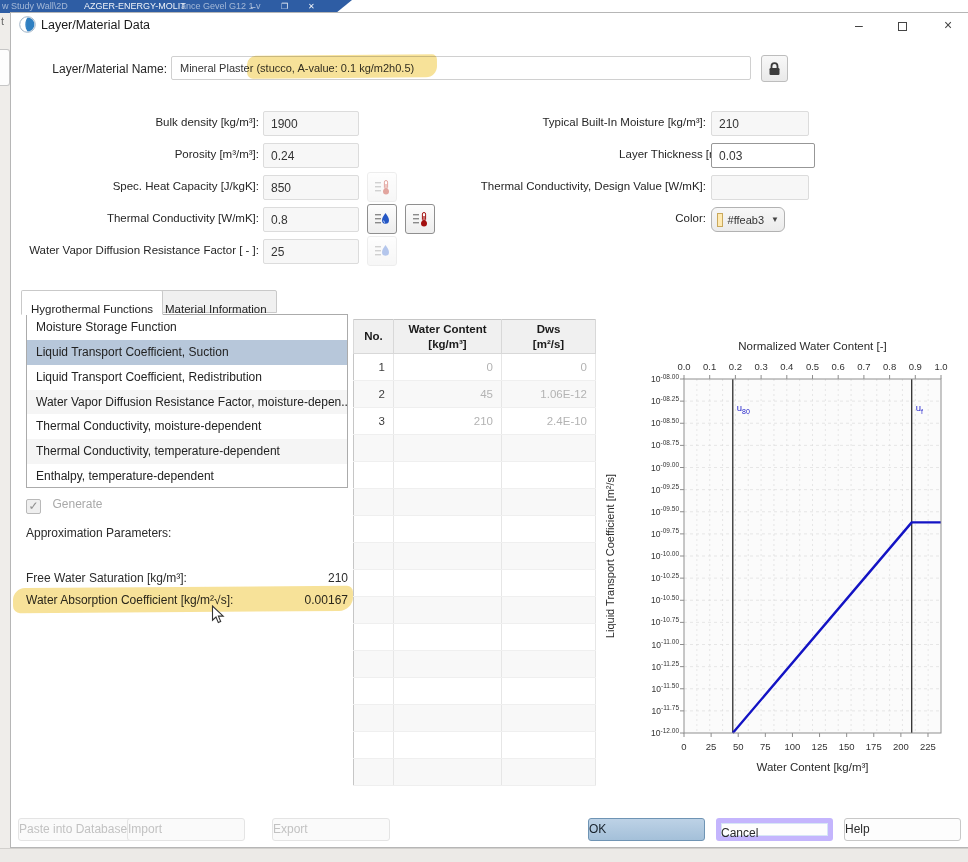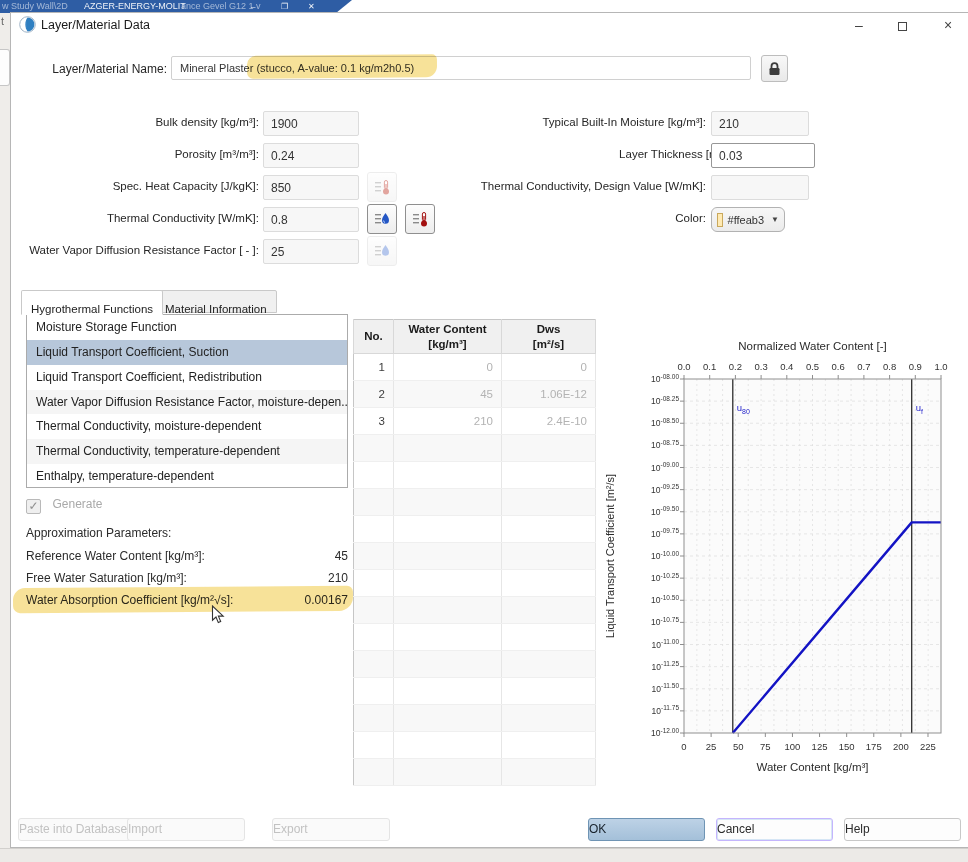--- a/index.html
+++ b/index.html
@@ -67,21 +67,21 @@
   #dtable td { font-size:11.5px; height:27px; border-right:1px solid #e6e6e6; border-bottom:1px solid #efefef;
     text-align:right; padding-right:8px; }
   #dtable tr:nth-child(even) td { background:#f8f8f8; }
   #dtable td.c-no { color:#3c3c3c; }
   #dtable td.c-val { color:#b3b3b3; }
 
   
   .fbtn { height:23px; font-family:"Liberation Sans",sans-serif; font-size:12px; border-radius:3px; text-align:left; line-height:21px; }
   .fbtn.disabled { background:#fafafa; border:1px solid #e4e4e4; color:#c2c2c2; }
   .fbtn.ok { background:linear-gradient(#bdd2e6,#a4c0d9); border:1px solid #6f94b4; color:#18222c; }
-  .fbtn.cancel { background:#fdfdfd; border:1px solid #c4b5fd; color:#2b2b2b; box-shadow:0 0 0 1px #d6e6f5 inset; }
+  .fbtn.cancel { background:#fdfdfd; border:5px solid #c4b5fd; color:#2b2b2b; box-shadow:0 0 0 1px #d6e6f5 inset; }
   .fbtn.help { background:#fdfdfd; border:1px solid #c8c8c8; color:#2b2b2b; }
 
   #chart-svg text { font-family:"Liberation Sans",sans-serif; }
   .section-lbl { font-size:12px; color:#2b2b2b; }
 </style>
 </head>
 <body>
 
 <div id="bg-titlebar" class="abs">
   <span class="abs" style="left:2px">w Study Wall\2D</span>
@@ -195,24 +195,20 @@
     <div class="lb-item">Thermal Conductivity, temperature-dependent</div>
     <div class="lb-item">Enthalpy, temperature-dependent</div>
   </div>
 
   <div class="abs" style="left:15px; top:483px">
     <span class="cb-box"><span class="mark">✓</span></span>
     <span class="cb-lbl">Generate</span>
   </div>
 
   <div class="section-lbl abs" style="left:15px; top:513px">Approximation Parameters:</div>
-  <div class="ap-row abs" style="left:15px; top:536px">
-    <span>Reference Water Content [kg/m³]:</span>
-    <span>45</span>
-  </div>
   <div class="ap-row abs" style="left:15px; top:558px">
     <span>Free Water Saturation [kg/m³]:</span>
     <span>210</span>
   </div>
   <div class="ap-row abs" style="left:15px; top:580px">
     <span>Water Absorption Coefficient [kg/m²√s]:</span>
     <span>0.00167</span>
   </div>
   <div class="hl abs" style="left:2px; top:574px; width:340px; height:25px; border-radius:12px 6px 14px 7px; transform:rotate(-.4deg)"></div>
 

